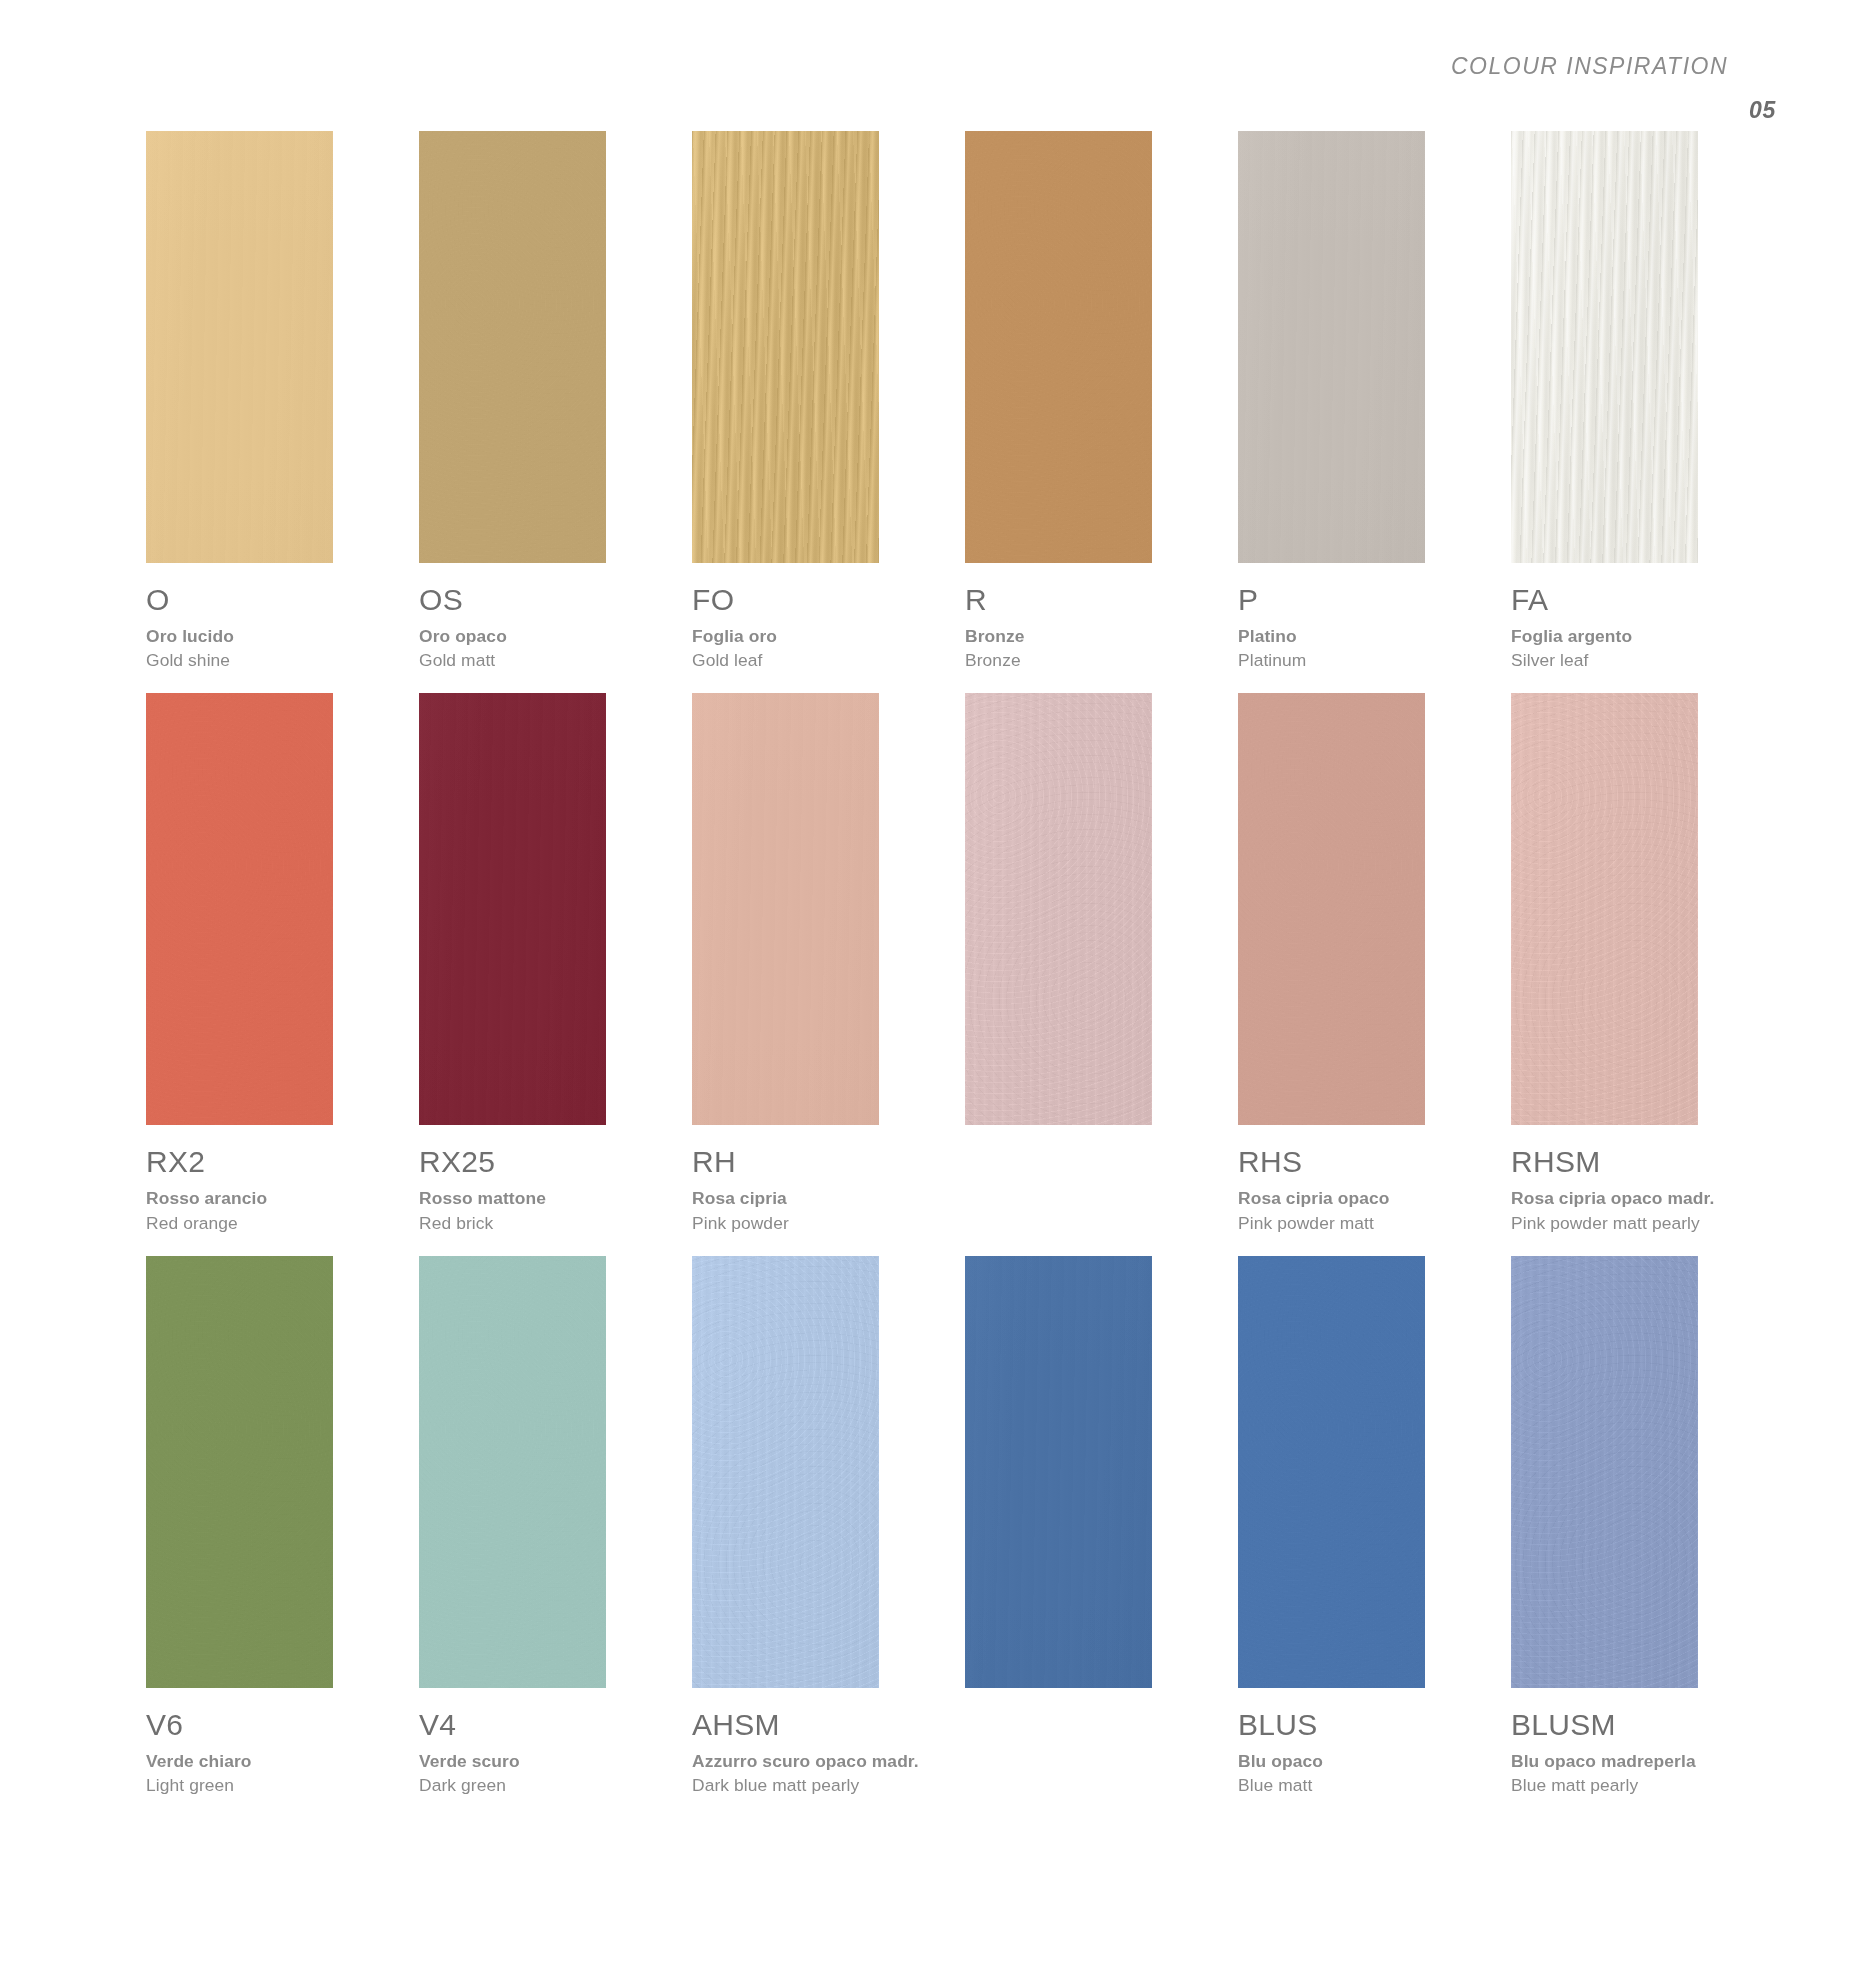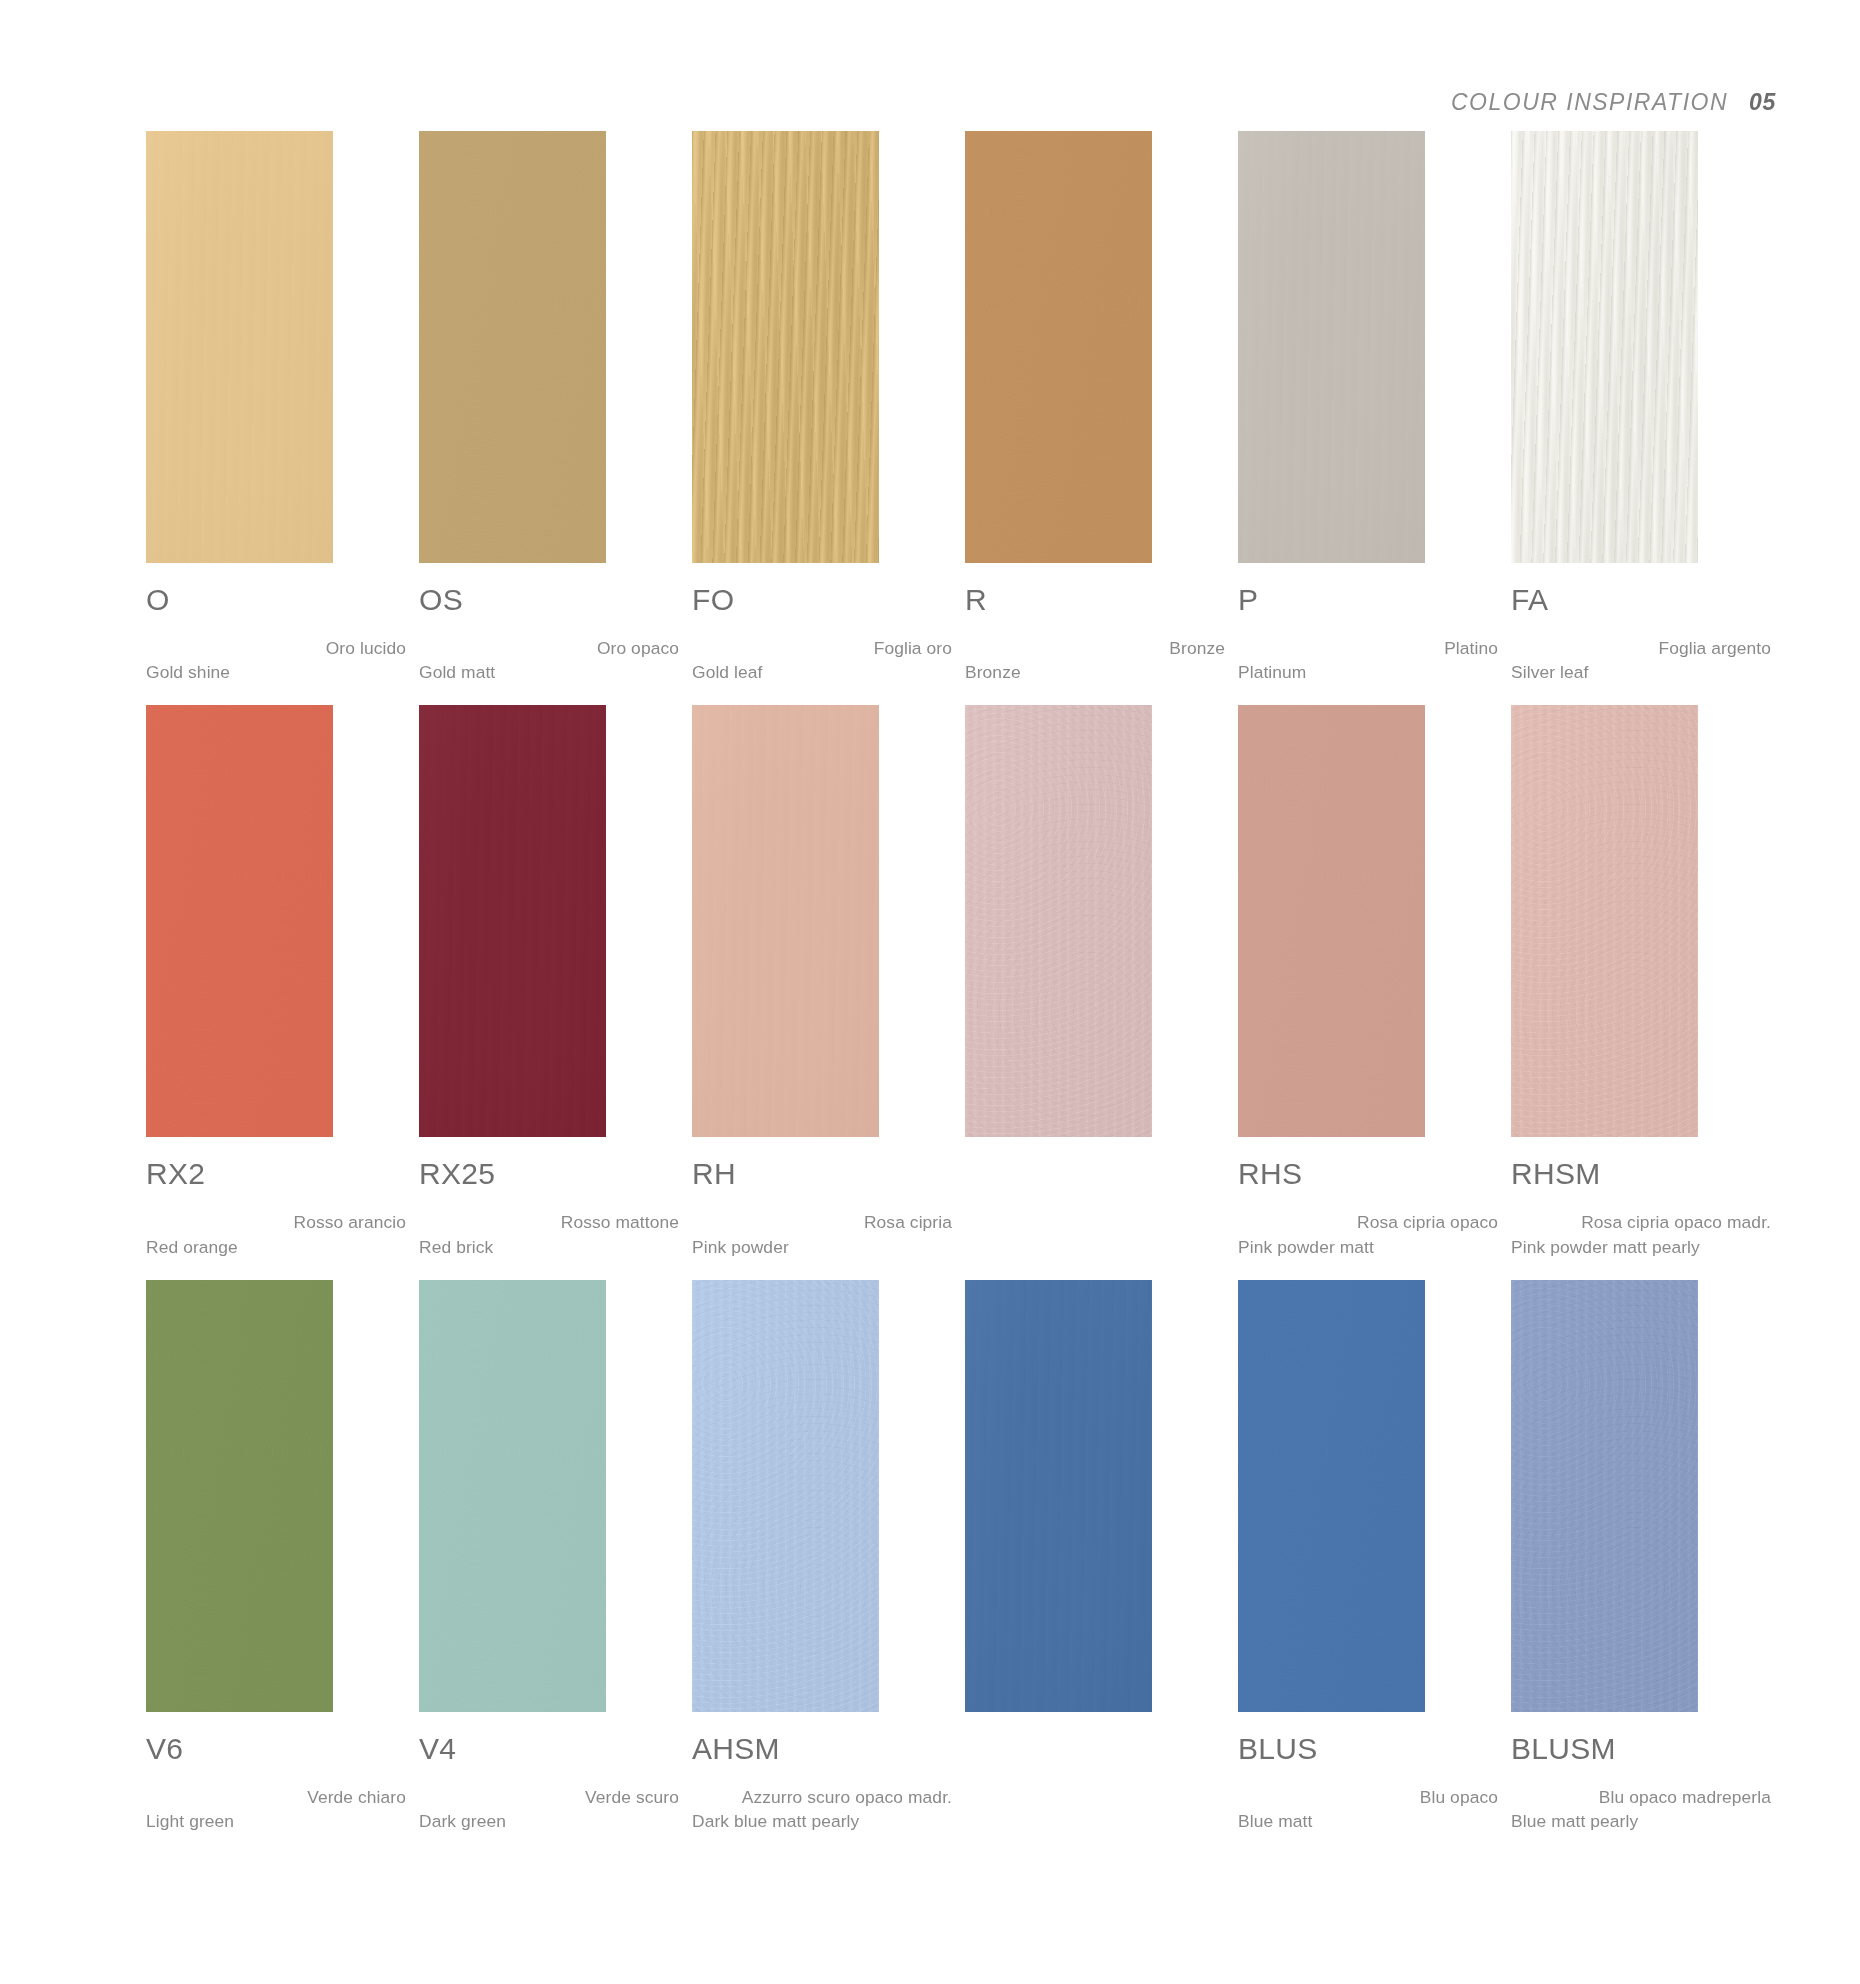--- a/index.html
+++ b/index.html
@@ -16,24 +16,24 @@
     position: relative;
     width: 1860px;
     height: 1985px;
     background: #ffffff;
     overflow: hidden;
   }
 
   
   .page-header {
     position: absolute;
-    top: 45px;
+    top: 53px;
     right: 84px;
     display: flex;
-    align-items: flex-end;
+    align-items: flex-start;
     gap: 21px;
   }
   .header-title {
     font-size: 23px;
     font-style: italic;
     font-weight: 400;
     letter-spacing: 1.5px;
     color: #8b8b8b;
     white-space: nowrap;
   }
@@ -88,28 +88,27 @@
   }
   .code {
     font-size: 30px;
     font-weight: 400;
     letter-spacing: 0.3px;
     color: #6f6f6f;
     line-height: 1.0;
     white-space: nowrap;
   }
   .name-it {
-    margin-top: 22px;
+    margin-top: 10px;
     font-size: 17.4px;
-    font-weight: 400;
+    font-weight: 700;
     letter-spacing: 0.1px;
     color: #8a8a8a;
     line-height: 1.28;
     white-space: nowrap;
-    text-align: right;
   }
   .name-en {
     margin-top: 1.9px;
     font-size: 17.4px;
     font-weight: 400;
     letter-spacing: 0.1px;
     color: #8a8a8a;
     line-height: 1.28;
     white-space: nowrap;
   }

